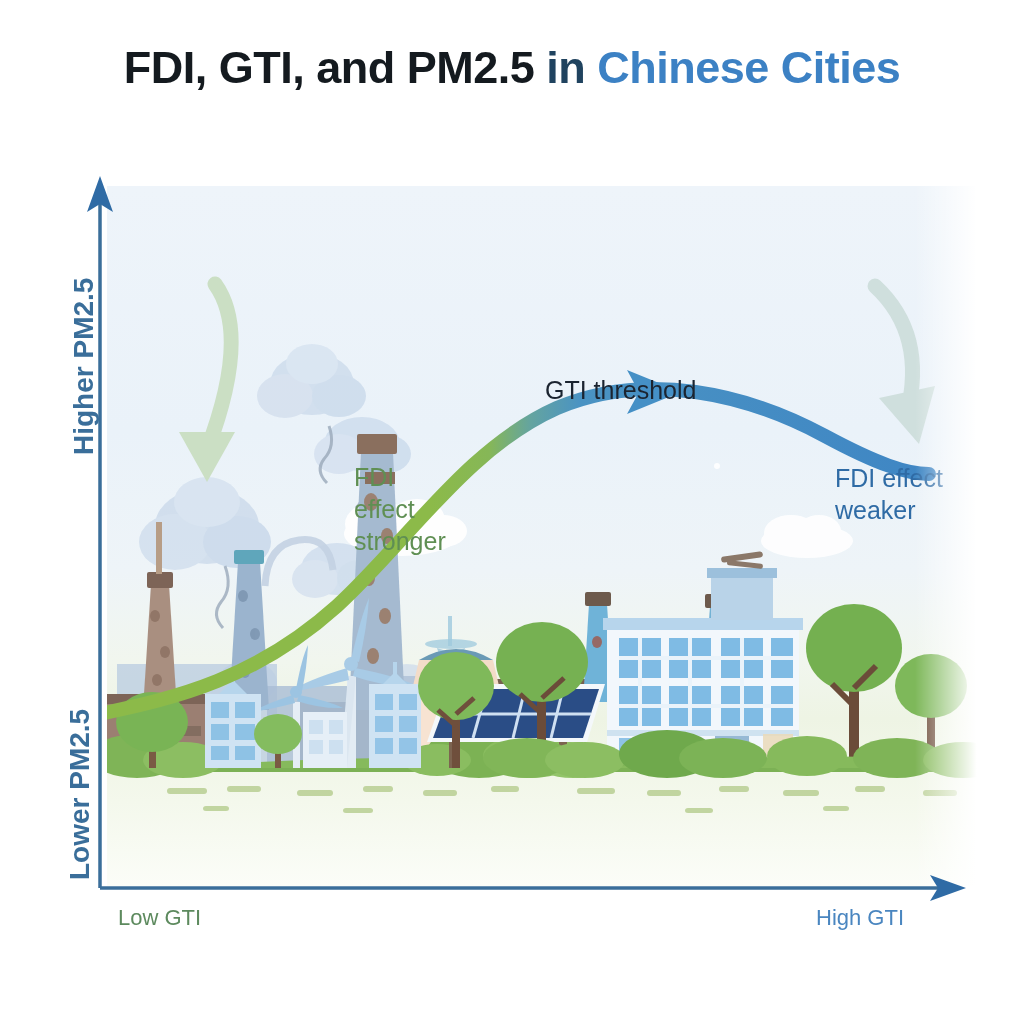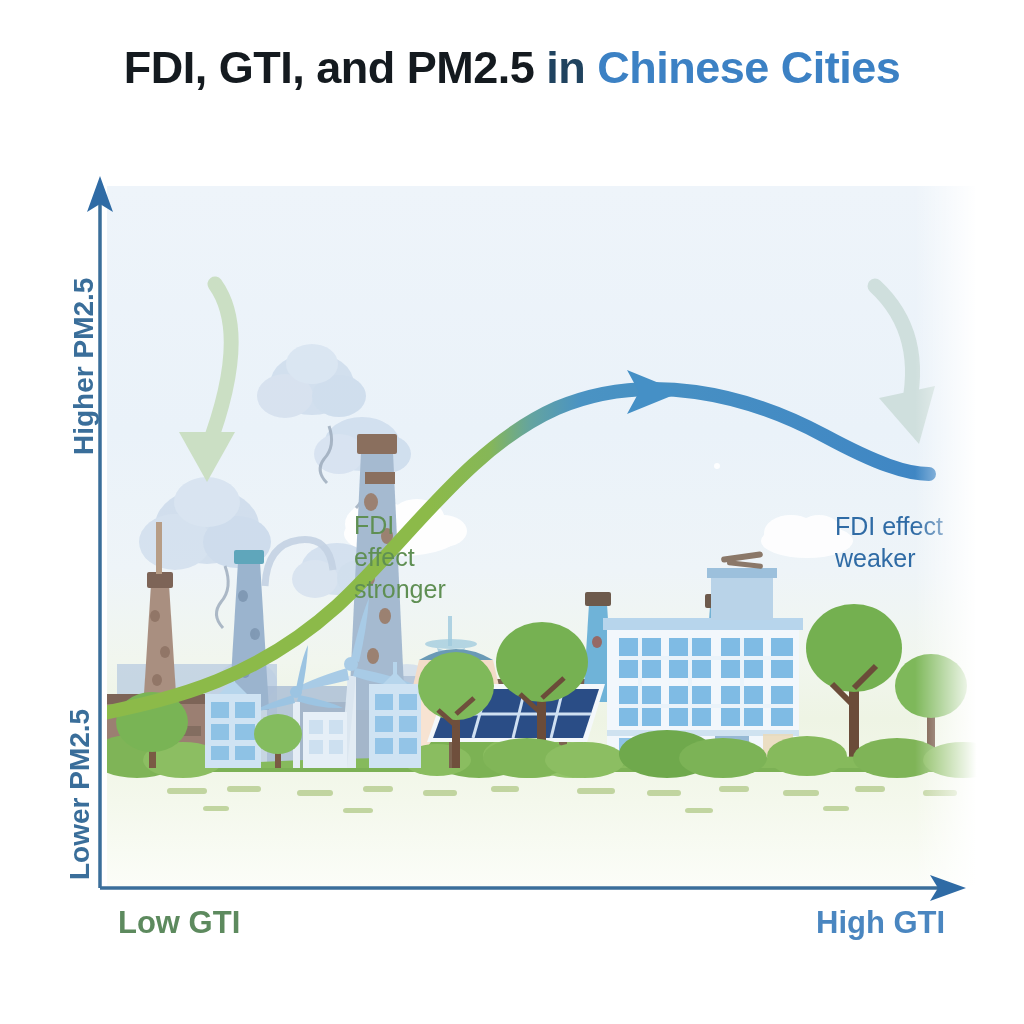--- a/index.html
+++ b/index.html
@@ -21,21 +21,21 @@
   
   .axis-svg{position:absolute;left:0;top:0;width:1024px;height:1024px;}
 
   .ylab{
     position:absolute;color:#3a6e9a;font-size:28px;font-weight:bold;
     transform-origin:0 0;transform:rotate(-90deg);white-space:nowrap;
   }
   #ylab-high{left:68px;top:455px;}
   #ylab-low{left:64px;top:880px;}
 
-  .xlab{position:absolute;font-size:31px;font-weight:bold;white-space:nowrap;}
+  .xlab{position:absolute;font-size:22px;font-weight:normal;white-space:nowrap;}
   #xlab-low{left:118px;top:905px;color:#5d8a5e;}
   #xlab-high{left:808px;top:905px;color:#4a86c0;margin-left:8px;}
 
   
   #panel{
     position:absolute;left:107px;top:186px;width:878px;height:700px;
     overflow:hidden;
     background:
       linear-gradient(to bottom,
         #eef4fa 0%, #eaf2f9 35%, #eef4f8 55%,
@@ -45,21 +45,21 @@
     content:"";position:absolute;right:0;top:0;width:70px;height:100%;
     background:linear-gradient(to right,rgba(255,255,255,0),#ffffff 88%);
   }
 
   .threshold-label{
     position:absolute;left:438px;top:190px;font-size:25px;color:#1b2430;
     font-weight:normal;white-space:nowrap;
   }
 
   
-  .anno{position:absolute;font-size:25px;line-height:1.28;white-space:pre;margin-top:48px;}
+  .anno{position:absolute;font-size:25px;line-height:1.28;white-space:pre;}
   #anno-left{left:247px;top:275px;color:#5f8f53;}
   #anno-right{left:728px;top:276px;color:#2f6ba5;}
 </style>
 </head>
 <body>
 
 <div id="stage">
 
   <div class="title">
     <span class="t-black">FDI, GTI, and PM2.5</span><span class="t-mid"> in </span><span class="t-blue">Chinese Cities</span>
@@ -430,20 +430,21 @@
       <g>
         <path d="M108 98 q36 50 -8 166" stroke="#cbdfc4" stroke-width="15" fill="none" stroke-linecap="round"></path>
         <path d="M72 246 L128 246 L100 296 Z" fill="#cbdfc4"></path>
       </g>
       <g>
         <path d="M768 100 q52 48 32 128" stroke="#cfdfdd" stroke-width="15" fill="none" stroke-linecap="round"></path>
         <path d="M772 212 L828 200 L812 258 Z" fill="#cfdfdd"></path>
       </g>
     </svg>
 
+    <div class="threshold-label">GTI threshold</div>
 
     <div class="anno" id="anno-left">FDI
 effect
 stronger</div>
     <div class="anno" id="anno-right">FDI effect
 weaker</div>
   </div>
 
   <svg class="axis-svg">
 

